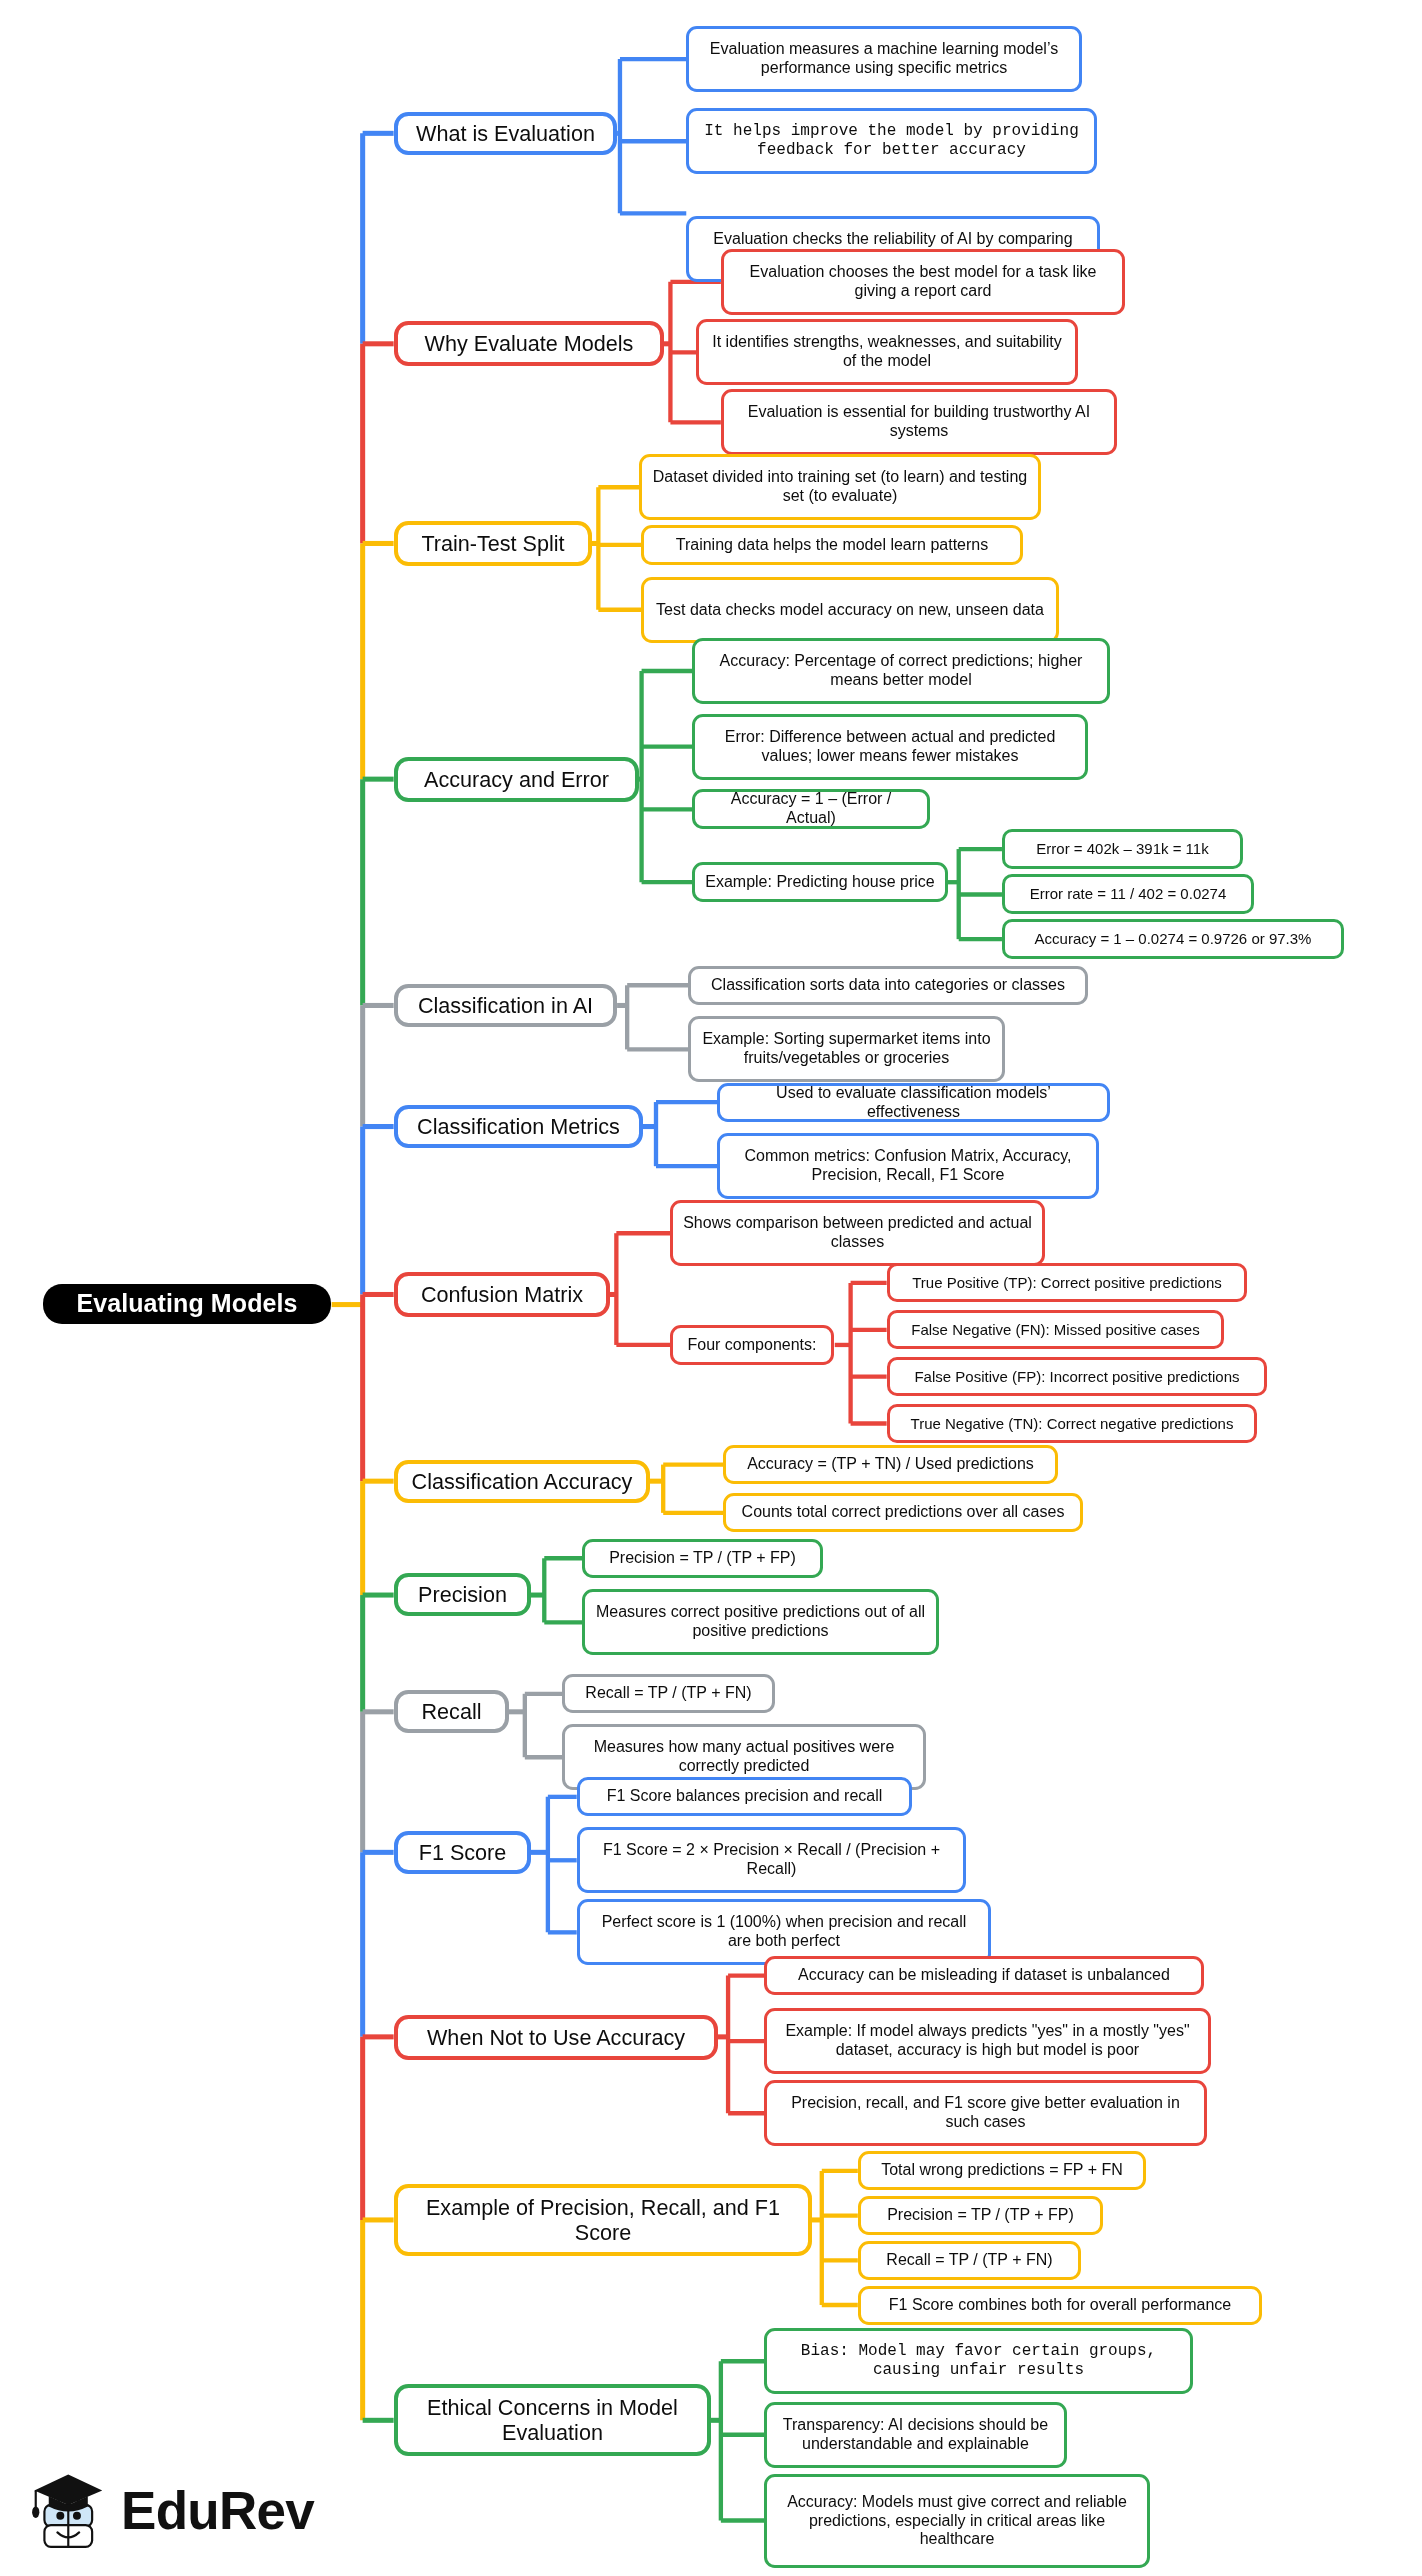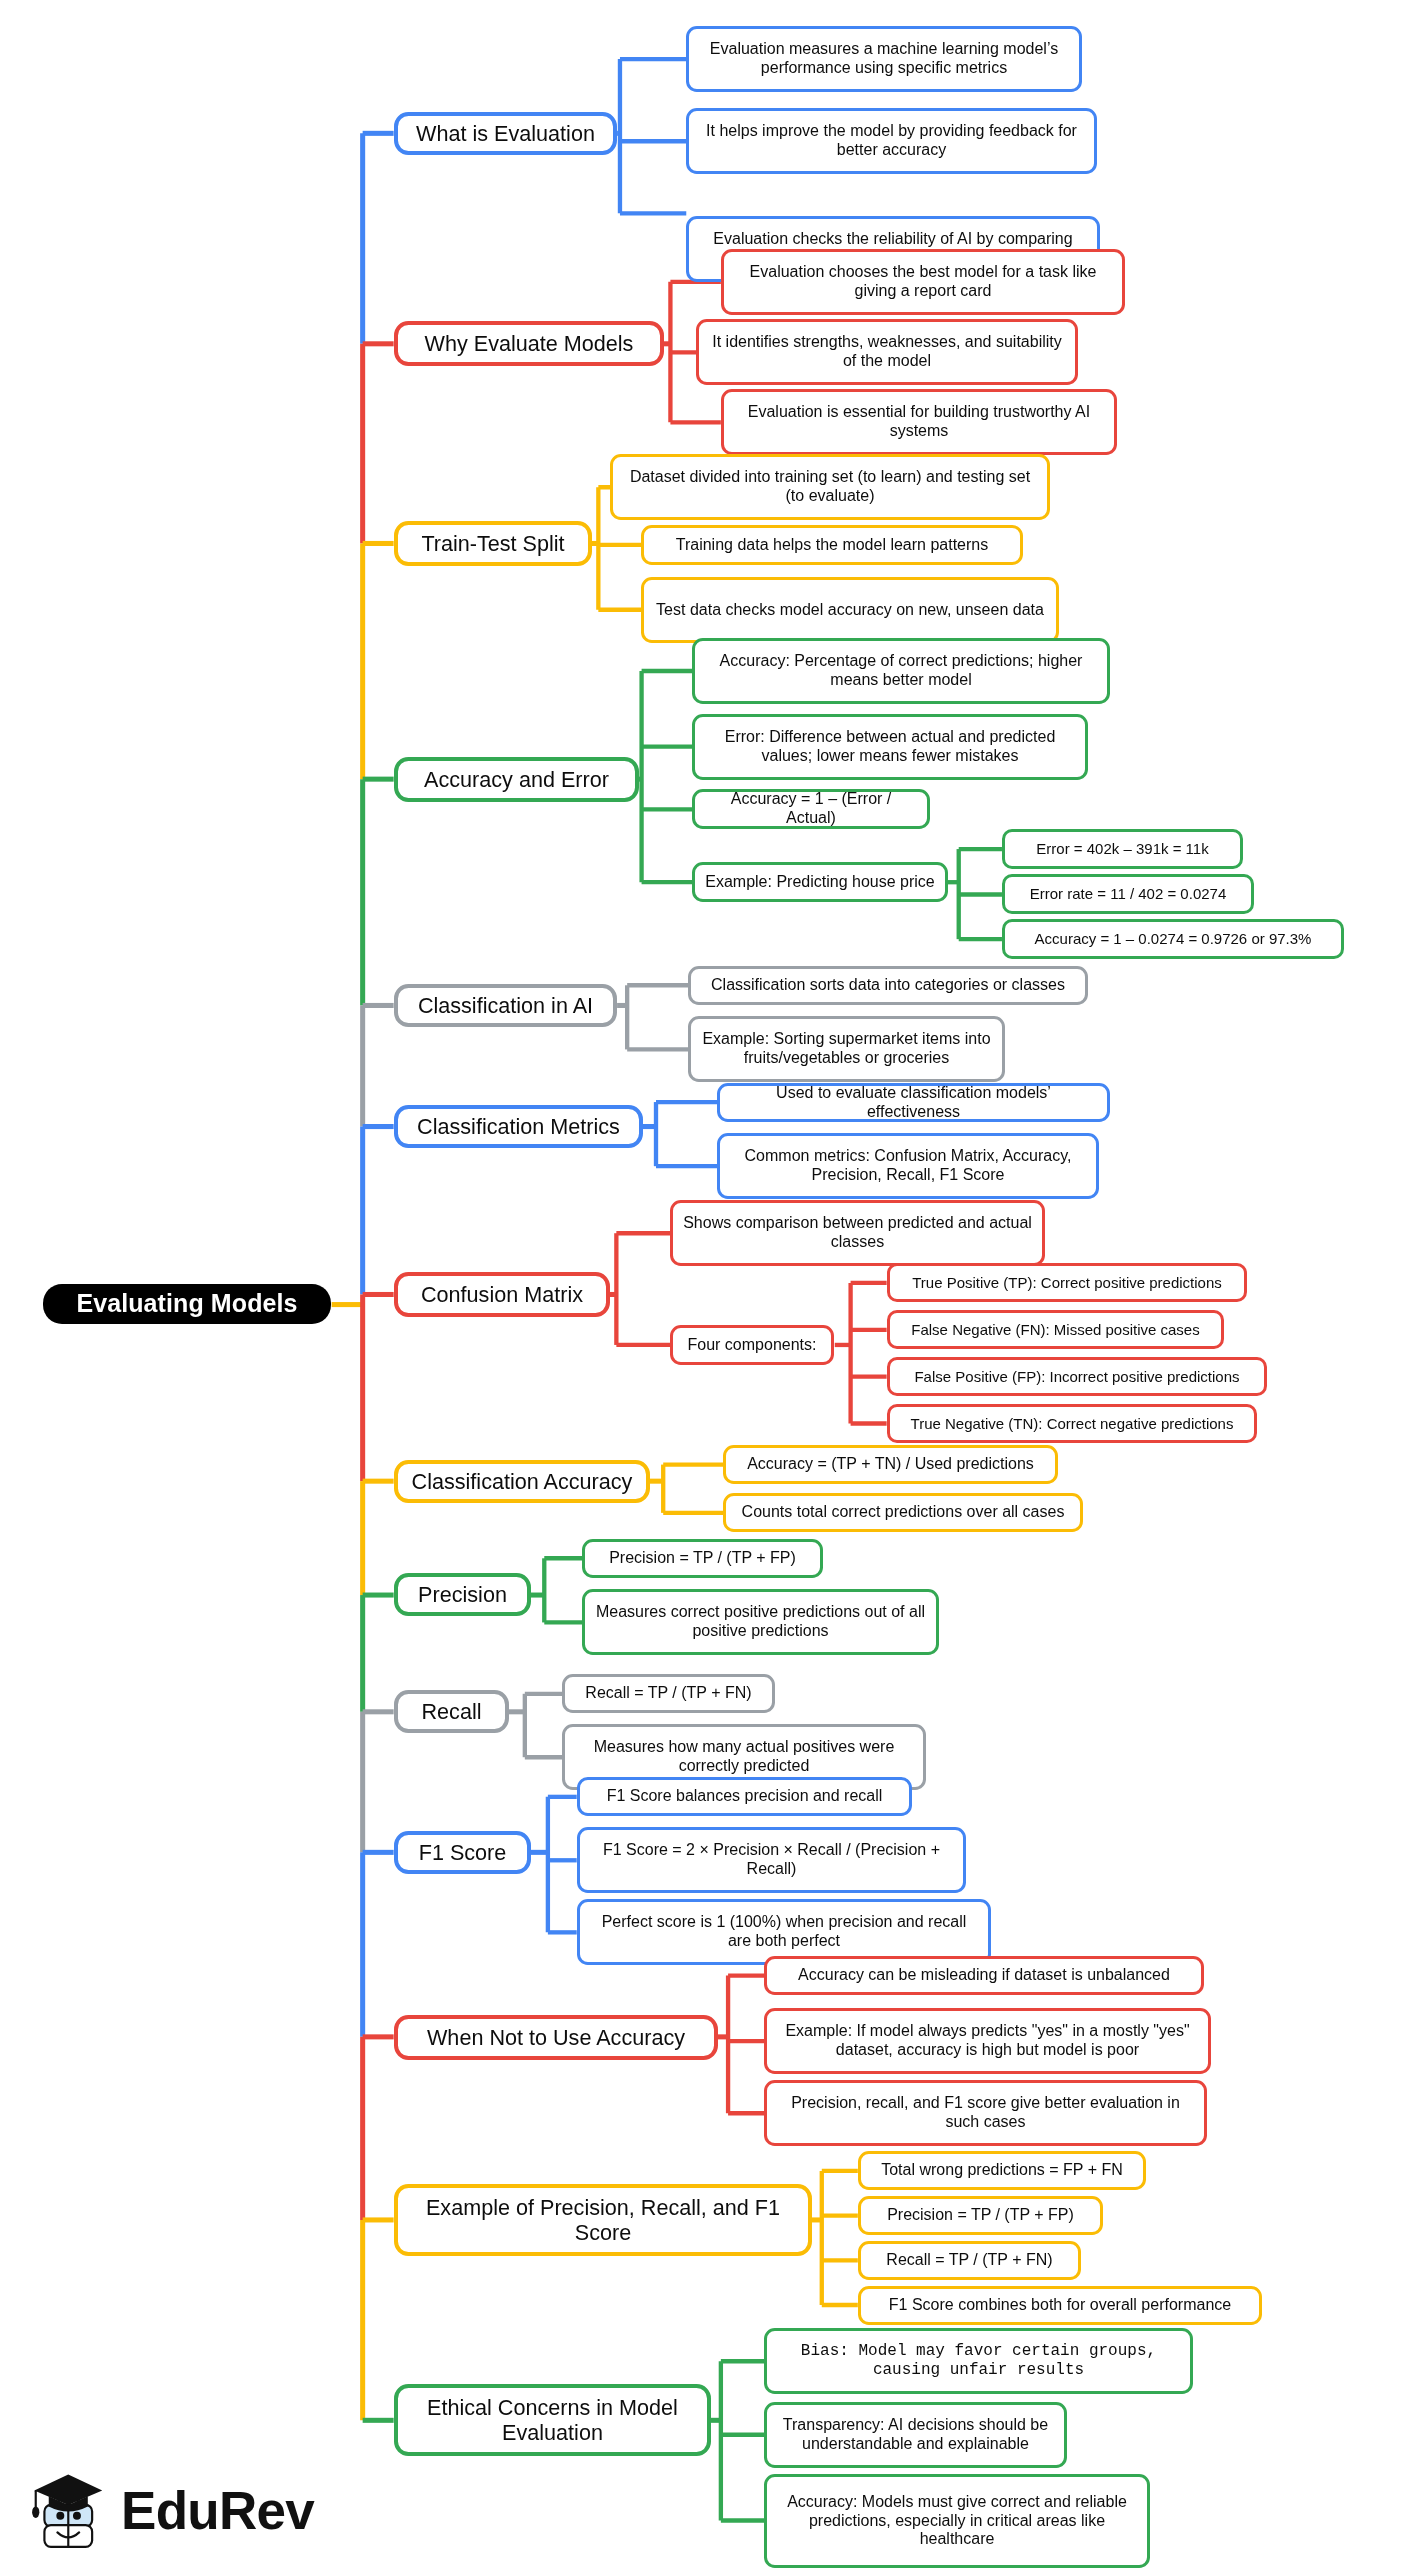--- a/index.html
+++ b/index.html
@@ -200,28 +200,28 @@
       <line x1="1000" y1="3276" x2="1000" y2="3497" stroke="#34A853" stroke-width="6" stroke-linecap="butt"></line>
       <line x1="1000" y1="3276" x2="1060" y2="3276" stroke="#34A853" stroke-width="6" stroke-linecap="butt"></line>
       <line x1="1000" y1="3378" x2="1060" y2="3378" stroke="#34A853" stroke-width="6" stroke-linecap="butt"></line>
       <line x1="1000" y1="3497" x2="1060" y2="3497" stroke="#34A853" stroke-width="6" stroke-linecap="butt"></line>
     </svg>
 
   <div id="nodes-layer">
       <div class="node root" style="left: 43px; top: 1284px; width: 288px; height: 40px;">Evaluating Models</div>
       <div class="node lvl1 c-blue" style="left: 394px; top: 112px; width: 223px; height: 43px;">What is Evaluation</div>
       <div class="node lvl2 c-blue" style="left: 686px; top: 26px; width: 396px; height: 66px;">Evaluation measures a machine learning model’s performance using specific metrics</div>
-      <div class="node lvl2 c-blue" style="left: 686px; top: 108px; width: 411px; height: 66px;">It helps improve the model by providing feedback for better accuracy</div>
+      <div class="node lvl2 c-blue" style="left: 686px; top: 108px; width: 411px; height: 66px; font-family: Liberation Mono, monospace;">It helps improve the model by providing feedback for better accuracy</div>
       <div class="node lvl2 c-blue" style="left: 686px; top: 180px; width: 414px; height: 66px; margin-top: 36px;">Evaluation checks the reliability of AI by comparing model output with actual results</div>
       <div class="node lvl1 c-red" style="left: 394px; top: 321px; width: 270px; height: 45px;">Why Evaluate Models</div>
       <div class="node lvl2 c-red" style="left: 721px; top: 249px; width: 404px; height: 66px;">Evaluation chooses the best model for a task like giving a report card</div>
       <div class="node lvl2 c-red" style="left: 696px; top: 319px; width: 382px; height: 66px;">It identifies strengths, weaknesses, and suitability of the model</div>
       <div class="node lvl2 c-red" style="left: 721px; top: 389px; width: 396px; height: 66px;">Evaluation is essential for building trustworthy AI systems</div>
       <div class="node lvl1 c-yellow" style="left: 394px; top: 521px; width: 198px; height: 45px;">Train-Test Split</div>
-      <div class="node lvl2 c-yellow" style="left: 610px; top: 454px; width: 440px; height: 66px;">Dataset divided into training set (to learn) and testing set (to evaluate)</div>
+      <div class="node lvl2 c-yellow" style="left: 639px; top: 454px; width: 402px; height: 66px;">Dataset divided into training set (to learn) and testing set (to evaluate)</div>
       <div class="node lvl2 c-yellow" style="left: 641px; top: 525px; width: 382px; height: 40px;">Training data helps the model learn patterns</div>
       <div class="node lvl2 c-yellow" style="left: 641px; top: 577px; width: 418px; height: 66px;">Test data checks model accuracy on new, unseen data</div>
       <div class="node lvl1 c-green" style="left: 394px; top: 757px; width: 245px; height: 45px;">Accuracy and Error</div>
       <div class="node lvl2 c-green" style="left: 692px; top: 638px; width: 418px; height: 66px;">Accuracy: Percentage of correct predictions; higher means better model</div>
       <div class="node lvl2 c-green" style="left: 692px; top: 714px; width: 396px; height: 66px;">Error: Difference between actual and predicted values; lower means fewer mistakes</div>
       <div class="node lvl2 c-green" style="left: 692px; top: 789px; width: 238px; height: 40px;">Accuracy = 1 – (Error / Actual)</div>
       <div class="node lvl2 c-green" style="left: 692px; top: 862px; width: 256px; height: 40px;">Example: Predicting house price</div>
       <div class="node lvl3 c-green" style="left: 1002px; top: 829px; width: 241px; height: 40px;">Error = 402k – 391k = 11k</div>
       <div class="node lvl3 c-green" style="left: 1002px; top: 874px; width: 252px; height: 40px;">Error rate = 11 / 402 = 0.0274</div>
       <div class="node lvl3 c-green" style="left: 1002px; top: 919px; width: 342px; height: 40px;">Accuracy = 1 – 0.0274 = 0.9726 or 97.3%</div>

